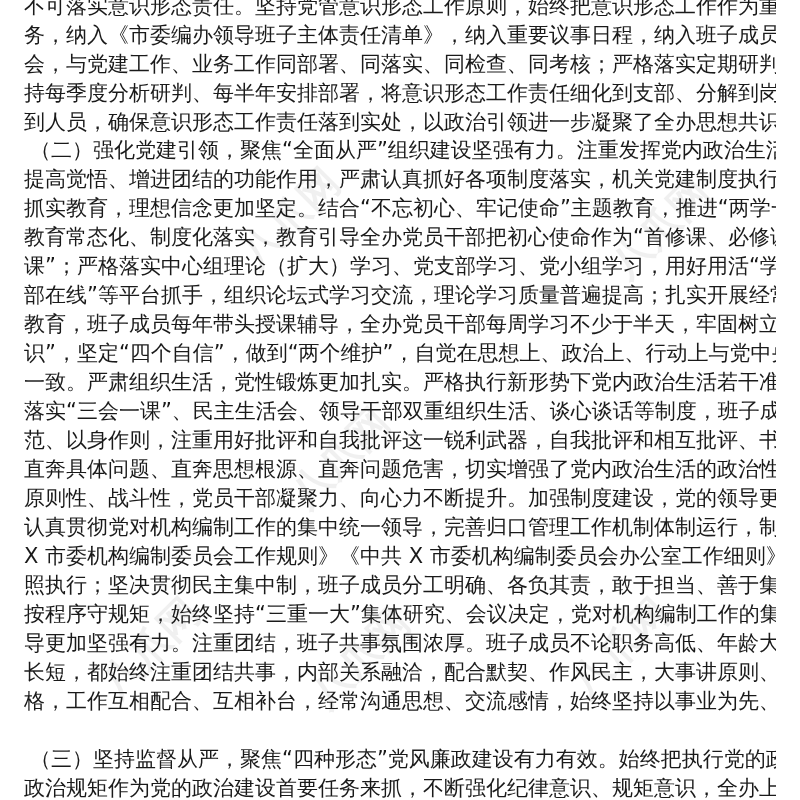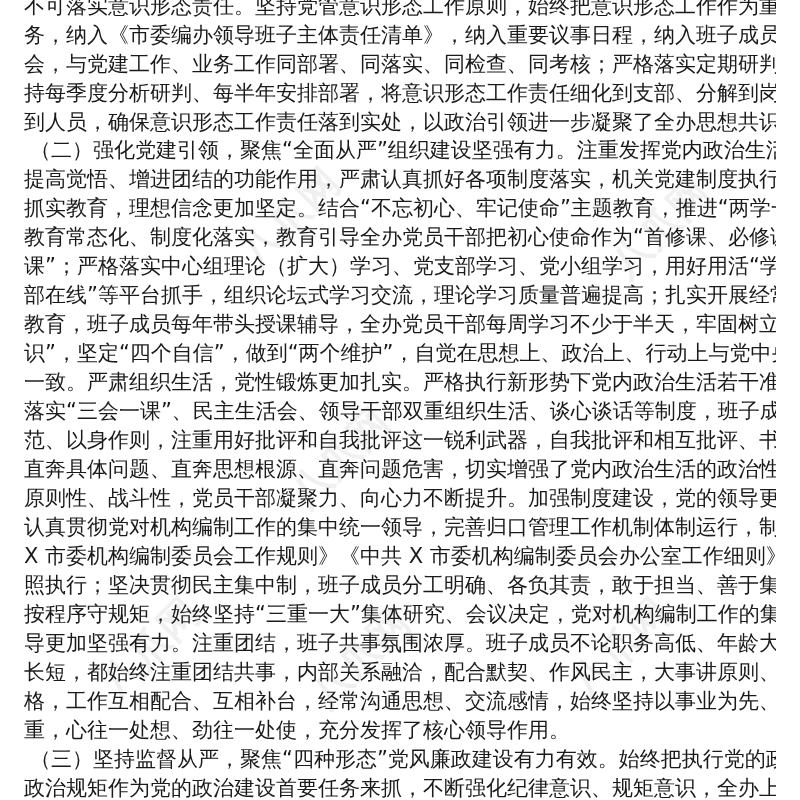--- a/index.html
+++ b/index.html
@@ -52,17 +52,16 @@
   <div class="line" style="top:426px;">范、以身作则，注重用好批评和自我批评这一锐利武器，自我批评和相互批评、书记讲评都</div>
   <div class="line" style="top:455px;">直奔具体问题、直奔思想根源、直奔问题危害，切实增强了党内政治生活的政治性、时代性、</div>
   <div class="line" style="top:484px;">原则性、战斗性，党员干部凝聚力、向心力不断提升。加强制度建设，党的领导更加有力。</div>
   <div class="line" style="top:513px;">认真贯彻党对机构编制工作的集中统一领导，完善归口管理工作机制体制运行，制定《中共</div>
   <div class="line" style="top:542px;">X 市委机构编制委员会工作规则》《中共 X 市委机构编制委员会办公室工作细则》并严格遵</div>
   <div class="line" style="top:571px;">照执行；坚决贯彻民主集中制，班子成员分工明确、各负其责，敢于担当、善于集中，凡事</div>
   <div class="line" style="top:600px;">按程序守规矩，始终坚持“三重一大”集体研究、会议决定，党对机构编制工作的集中统一领</div>
   <div class="line" style="top:629px;">导更加坚强有力。注重团结，班子共事氛围浓厚。班子成员不论职务高低、年龄大小、任职</div>
   <div class="line" style="top:658px;">长短，都始终注重团结共事，内部关系融洽，配合默契、作风民主，大事讲原则、小事讲风</div>
   <div class="line" style="top:687px;">格，工作互相配合、互相补台，经常沟通思想、交流感情，始终坚持以事业为先、以大局为</div>
-  <div class="line last" style="top:716px;">重，心往一处想、劲往一处使，充分发挥了核心领导作用。</div>
   <div class="line" style="top:745px;left:30px;width:746px;">（三）坚持监督从严，聚焦“四种形态”党风廉政建设有力有效。始终把执行党的政治纪律和</div>
   <div class="line" style="top:774px;">政治规矩作为党的政治建设首要任务来抓，不断强化纪律意识、规矩意识，全办上下保持为</div>
 
 </div>
 
 </body></html>

